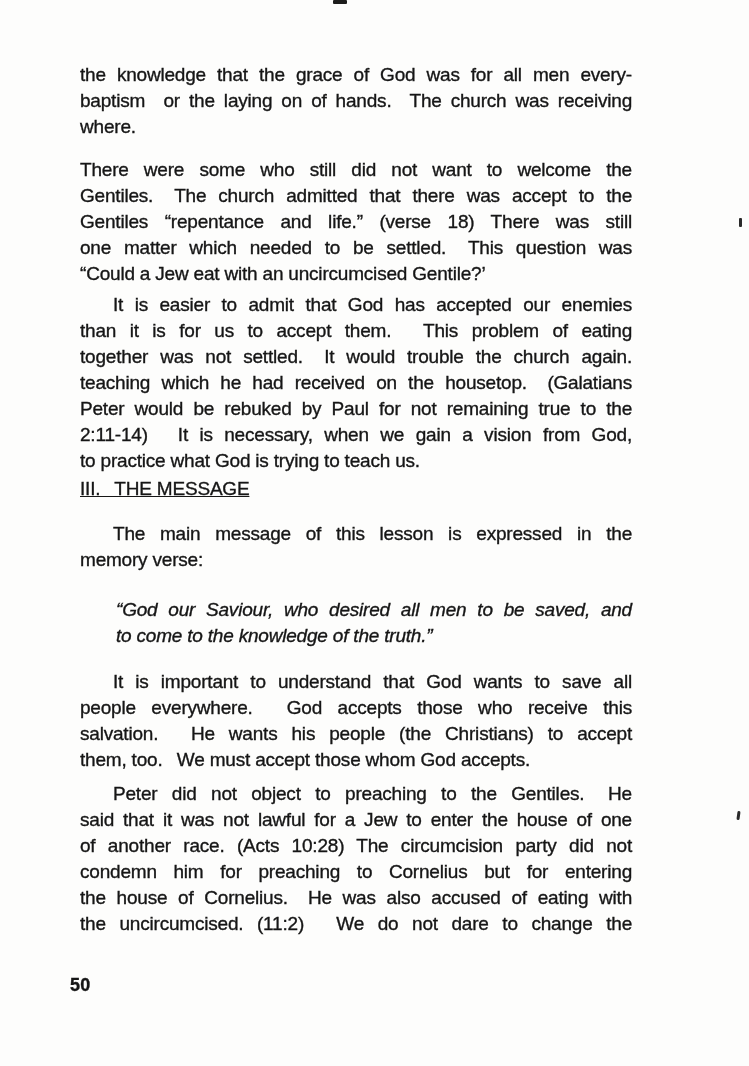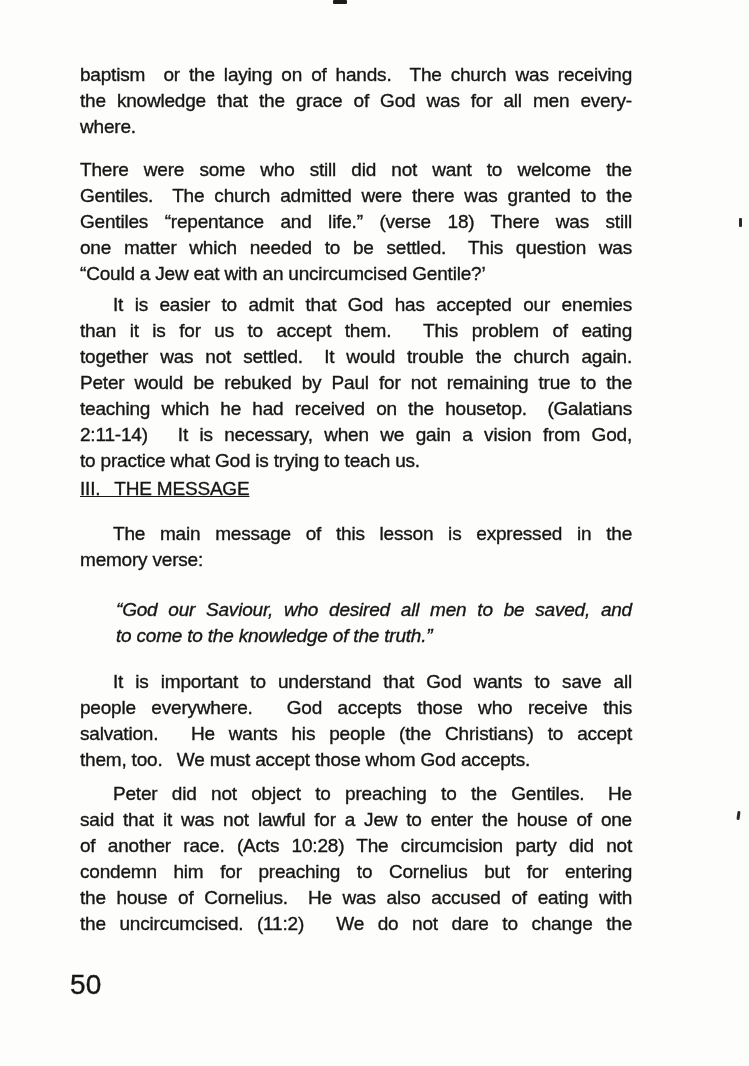--- a/index.html
+++ b/index.html
@@ -26,55 +26,55 @@
   .b0{margin-bottom:17px}
   .b1{margin-bottom:5px}
   .b2{margin-bottom:2px}
   .b3{margin-bottom:19px}
   .b4{margin-bottom:24px}
   .b5{margin-bottom:20px}
   .b6{margin-bottom:8px}
   .b7{margin-bottom:16px}
   .page-number{
     position:absolute;left:70px;top:972px;
-    font-size:28px;line-height:26px;font-weight:normal;
+    font-size:18px;line-height:26px;font-weight:bold;
     letter-spacing:0.2px;
   }
   
   .top-dash{position:absolute;left:333px;top:0;width:14px;height:4px;background:#1c1c1c;border-radius:1px;}
   .speck-1{position:absolute;left:739px;top:218px;width:3px;height:9px;background:#2a2a2a;border-radius:1px;}
   .speck-2{position:absolute;left:737px;top:811px;width:3px;height:9px;background:#2a2a2a;border-radius:2px;transform:rotate(8deg);}
 </style>
 </head>
 <body>
 
 <div class="page">
   <div class="top-dash"></div>
   <div class="speck-1"></div>
   <div class="speck-2"></div>
 
   <main class="text-column">
       <div class="block b0 paragraph">
+        <div class="line justify"><span>the knowledge that the grace of God was for all men every-</span></div>
         <div class="line justify"><span>baptism  or the laying on of hands.  The church was receiving</span></div>
-        <div class="line justify"><span>the knowledge that the grace of God was for all men every-</span></div>
         <div class="line"><span>where.</span></div>
       </div>
       <div class="block b1 paragraph">
         <div class="line justify"><span>There were some who still did not want to welcome the</span></div>
-        <div class="line justify"><span>Gentiles.  The church admitted were there was granted to the</span></div>
+        <div class="line justify"><span>Gentiles.  The church admitted that there was accept to the</span></div>
         <div class="line justify"><span>Gentiles </span><span class="italic">“repentance and life.”</span><span> (verse 18) There was still</span></div>
         <div class="line justify"><span>one matter which needed to be settled.  This question was</span></div>
         <div class="line"><span>“Could a Jew eat with an uncircumcised Gentile?’</span></div>
       </div>
       <div class="block b2 paragraph">
         <div class="line justify indent"><span>It is easier to admit that God has accepted our enemies</span></div>
         <div class="line justify"><span>than it is for us to accept them.   This problem of eating</span></div>
         <div class="line justify"><span>together was not settled.  It would trouble the church again.</span></div>
+        <div class="line justify"><span>teaching which he had received on the housetop.  (Galatians</span></div>
         <div class="line justify"><span>Peter would be rebuked by Paul for not remaining true to the</span></div>
-        <div class="line justify"><span>teaching which he had received on the housetop.  (Galatians</span></div>
         <div class="line justify"><span>2:11-14)   It is necessary, when we gain a vision from God,</span></div>
         <div class="line"><span>to practice what God is trying to teach us.</span></div>
       </div>
       <div class="block b3 heading">III.  THE MESSAGE</div>
       <div class="block b4 paragraph">
         <div class="line justify indent"><span>The main message of this lesson is expressed in the</span></div>
         <div class="line"><span>memory verse:</span></div>
       </div>
       <div class="block b5 quote">
         <div class="line justify"><span>“God our Saviour, who desired all men to be saved, and</span></div>

